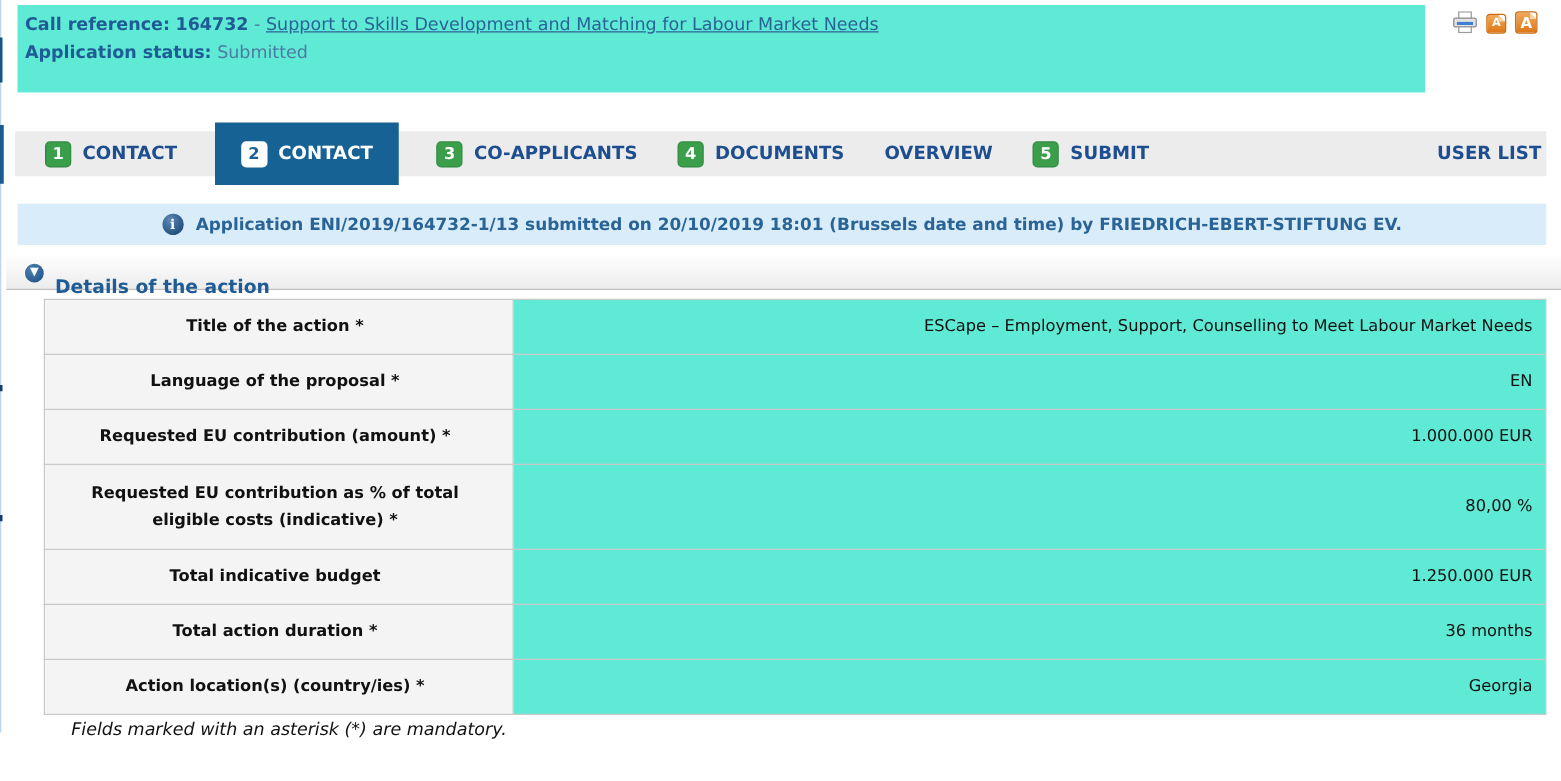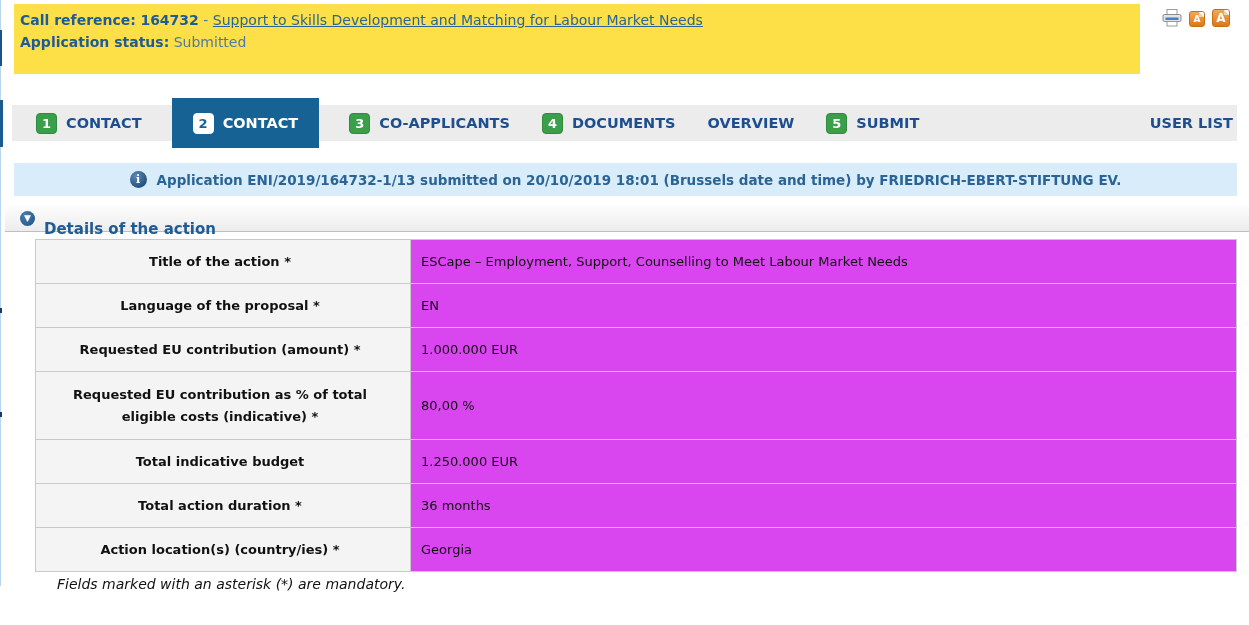--- a/index.html
+++ b/index.html
@@ -12,21 +12,21 @@
   
   .edge-line { position:absolute; left:0; top:0; width:1px; height:586px; background:#b9d6ec; }
   .edge-seg1 { position:absolute; left:0; top:30px; width:2px; height:36px; background:#17568c; }
   .edge-seg2 { position:absolute; left:0; top:100px; width:3px; height:47px; background:#1a5c90; }
   .edge-tick1 { position:absolute; left:0; top:308px; width:2px; height:5px; background:#123d6b; }
   .edge-tick2 { position:absolute; left:0; top:412px; width:2px; height:5px; background:#123d6b; }
 
   
   .header-box {
     position:absolute; left:14px; top:4px; width:1126px; height:70px;
-    background:#fde047; padding:5px 0 0 6px; font-size:14px; line-height:22px;
+    background:#5eead4; padding:5px 0 0 6px; font-size:14px; line-height:22px;
   }
   .hdr-strong { color:#1f5b94; font-weight:bold; }
   .hdr-plain  { color:#4d7aa3; }
   .hdr-link   { color:#2a6496; text-decoration:underline; cursor:pointer; }
 
   .header-icons { position:absolute; left:1162px; top:9px; display:flex; align-items:flex-end; gap:7px; }
   .font-btn {
     position:relative; background:linear-gradient(#f2a85c,#dd7817);
     border:1px solid #c96d12; border-radius:3px; color:#fff; font-weight:bold;
     display:flex; align-items:center; justify-content:center; cursor:pointer; overflow:hidden;
@@ -86,21 +86,21 @@
   
   table.details {
     position:absolute; left:35px; top:239px; width:1202px;
     border-collapse:collapse; font-size:13px; color:#111;
   }
   table.details td { border:1px solid #c9c9c9; vertical-align:middle; }
   td.lbl {
     width:375px; background:#f4f4f4; font-weight:bold; height:44px;
     padding:6px 14px 6px 8px; line-height:22px;text-align:center;
   }
-  td.val { background:#d946ef; padding:6px 10px; }
+  td.val { background:#5eead4; padding:6px 10px;text-align:right; }
   tr.tall td { height:68px; }
 
   
   .footer-note {
     position:absolute; left:10px; top:576px; font-style:italic; font-size:14px; color:#111;margin-left:47px;
   }
 </style>
 </head>
 <body>
 

